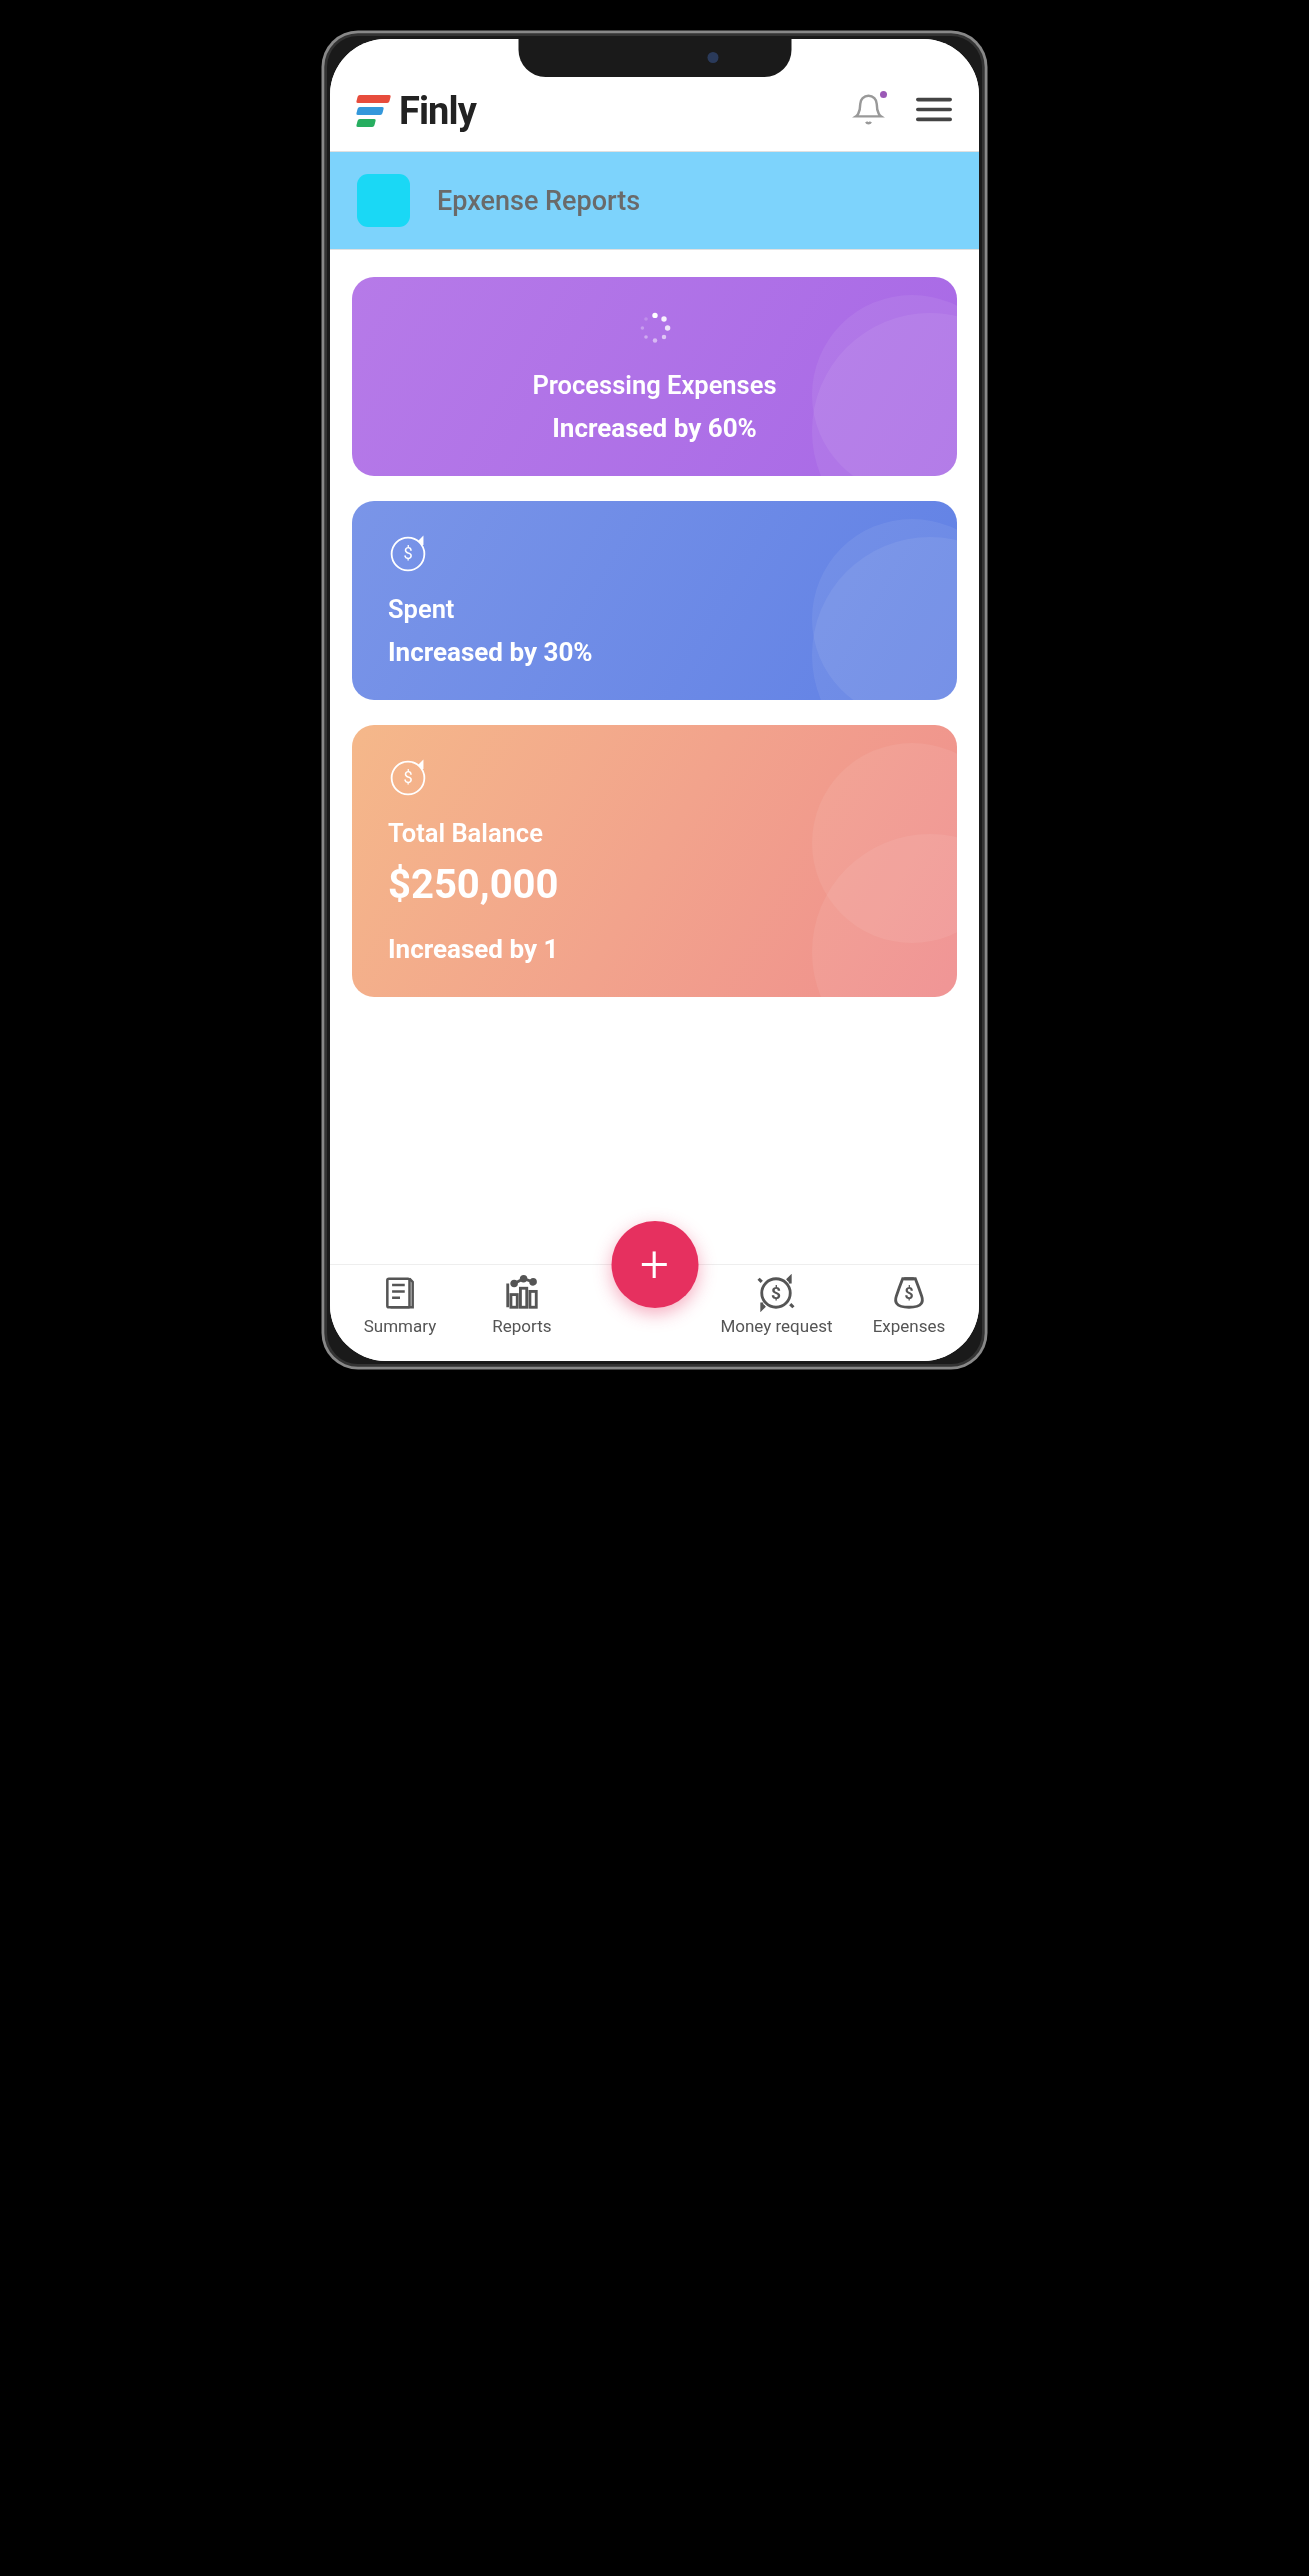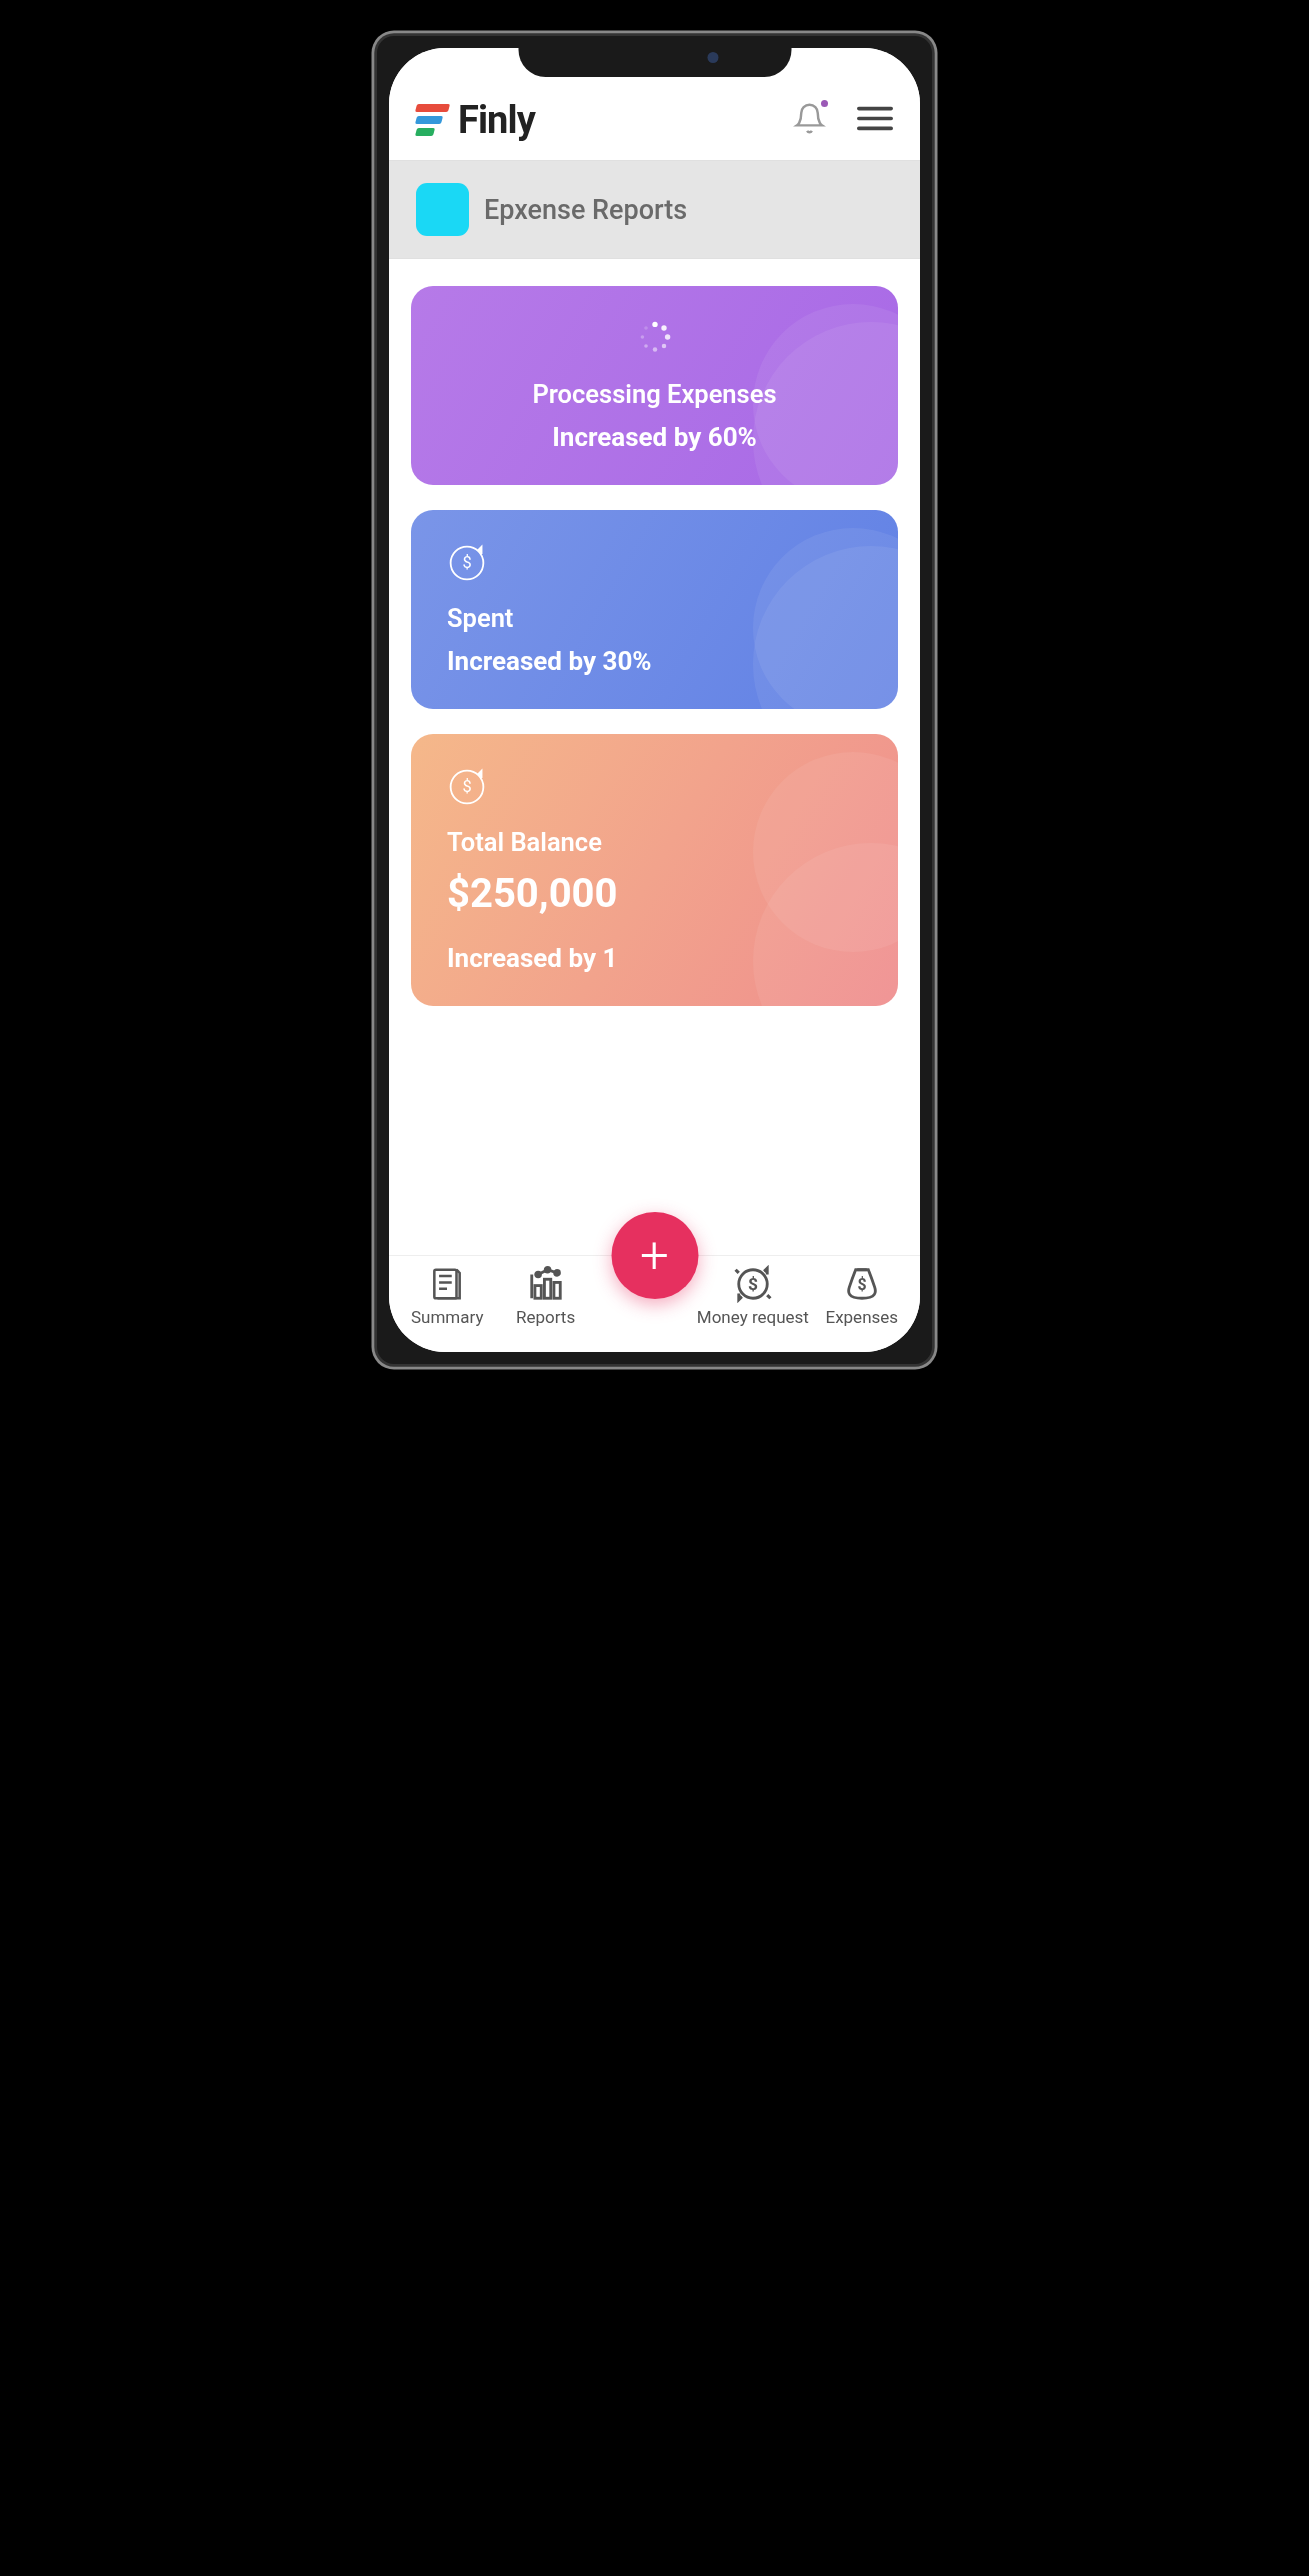--- a/index.html
+++ b/index.html
@@ -1,22 +1,22 @@
 <!DOCTYPE html>
 <html style="font-size:14.6px"><head>
 <meta charset="utf-8">
 <style>
 * { margin: 0; padding: 0; box-sizing: border-box; font-family: -apple-system, BlinkMacSystemFont, 'Segoe UI', Roboto, sans-serif; }
 body { background: #000; display: flex; justify-content: center; align-items: flex-start; padding: 36px; }
 .phone-frame {
-  width: 555px;
+  width: 655px;
   height: 1328px;
   background: #1a1a1a;
-  border-radius: 17px;
-  padding: 12px;
+  border-radius: 31px;
+  padding: 3px;
   position: relative;
   box-shadow: 0 0 0 2.7px #333, 0 0 0 5.5px #888;
 }
 .phone-inner {
   width: 100%;
   height: 100%;
   background: #fff;
   border-radius: 56px;
   overflow: hidden;
   position: relative;
@@ -62,23 +62,23 @@
 .logo-bar.b1 { top: 0; width: 33px; background: #e74c3c; }
 .logo-bar.b2 { top: 12px; width: 25.5px; background: #3498db; }
 .logo-bar.b3 { top: 24px; width: 18px; background: #27ae60; }
 .logo-text { font-size: 38px; font-weight: 700; color: #222; letter-spacing: -0.9px; }
 .header-actions { display: flex; align-items: center; gap: 31px; }
 .bell-icon { position: relative; }
 .bell-dot { position: absolute; top: -1.8px; right: -1.8px; width: 7.3px; height: 7.3px; background: #9b59b6; border-radius: 50%; }
 .section-header {
   display: flex;
   align-items: center;
-  gap: 15px;
+  gap: 27px;
   padding: 22px 27px;
-  background: #e5e5e5;
+  background: #7dd3fc;
   border-top: 0.9px solid #e0e0e0;
   border-bottom: 0.9px solid #e0e0e0;
 }
 .section-badge {
   width: 53px;
   height: 53px;
   background: #1ad8f5;
   border-radius: 11px;
 }
 .section-title { font-size: 27px; font-weight: 500; color: #6a6a6a; }

